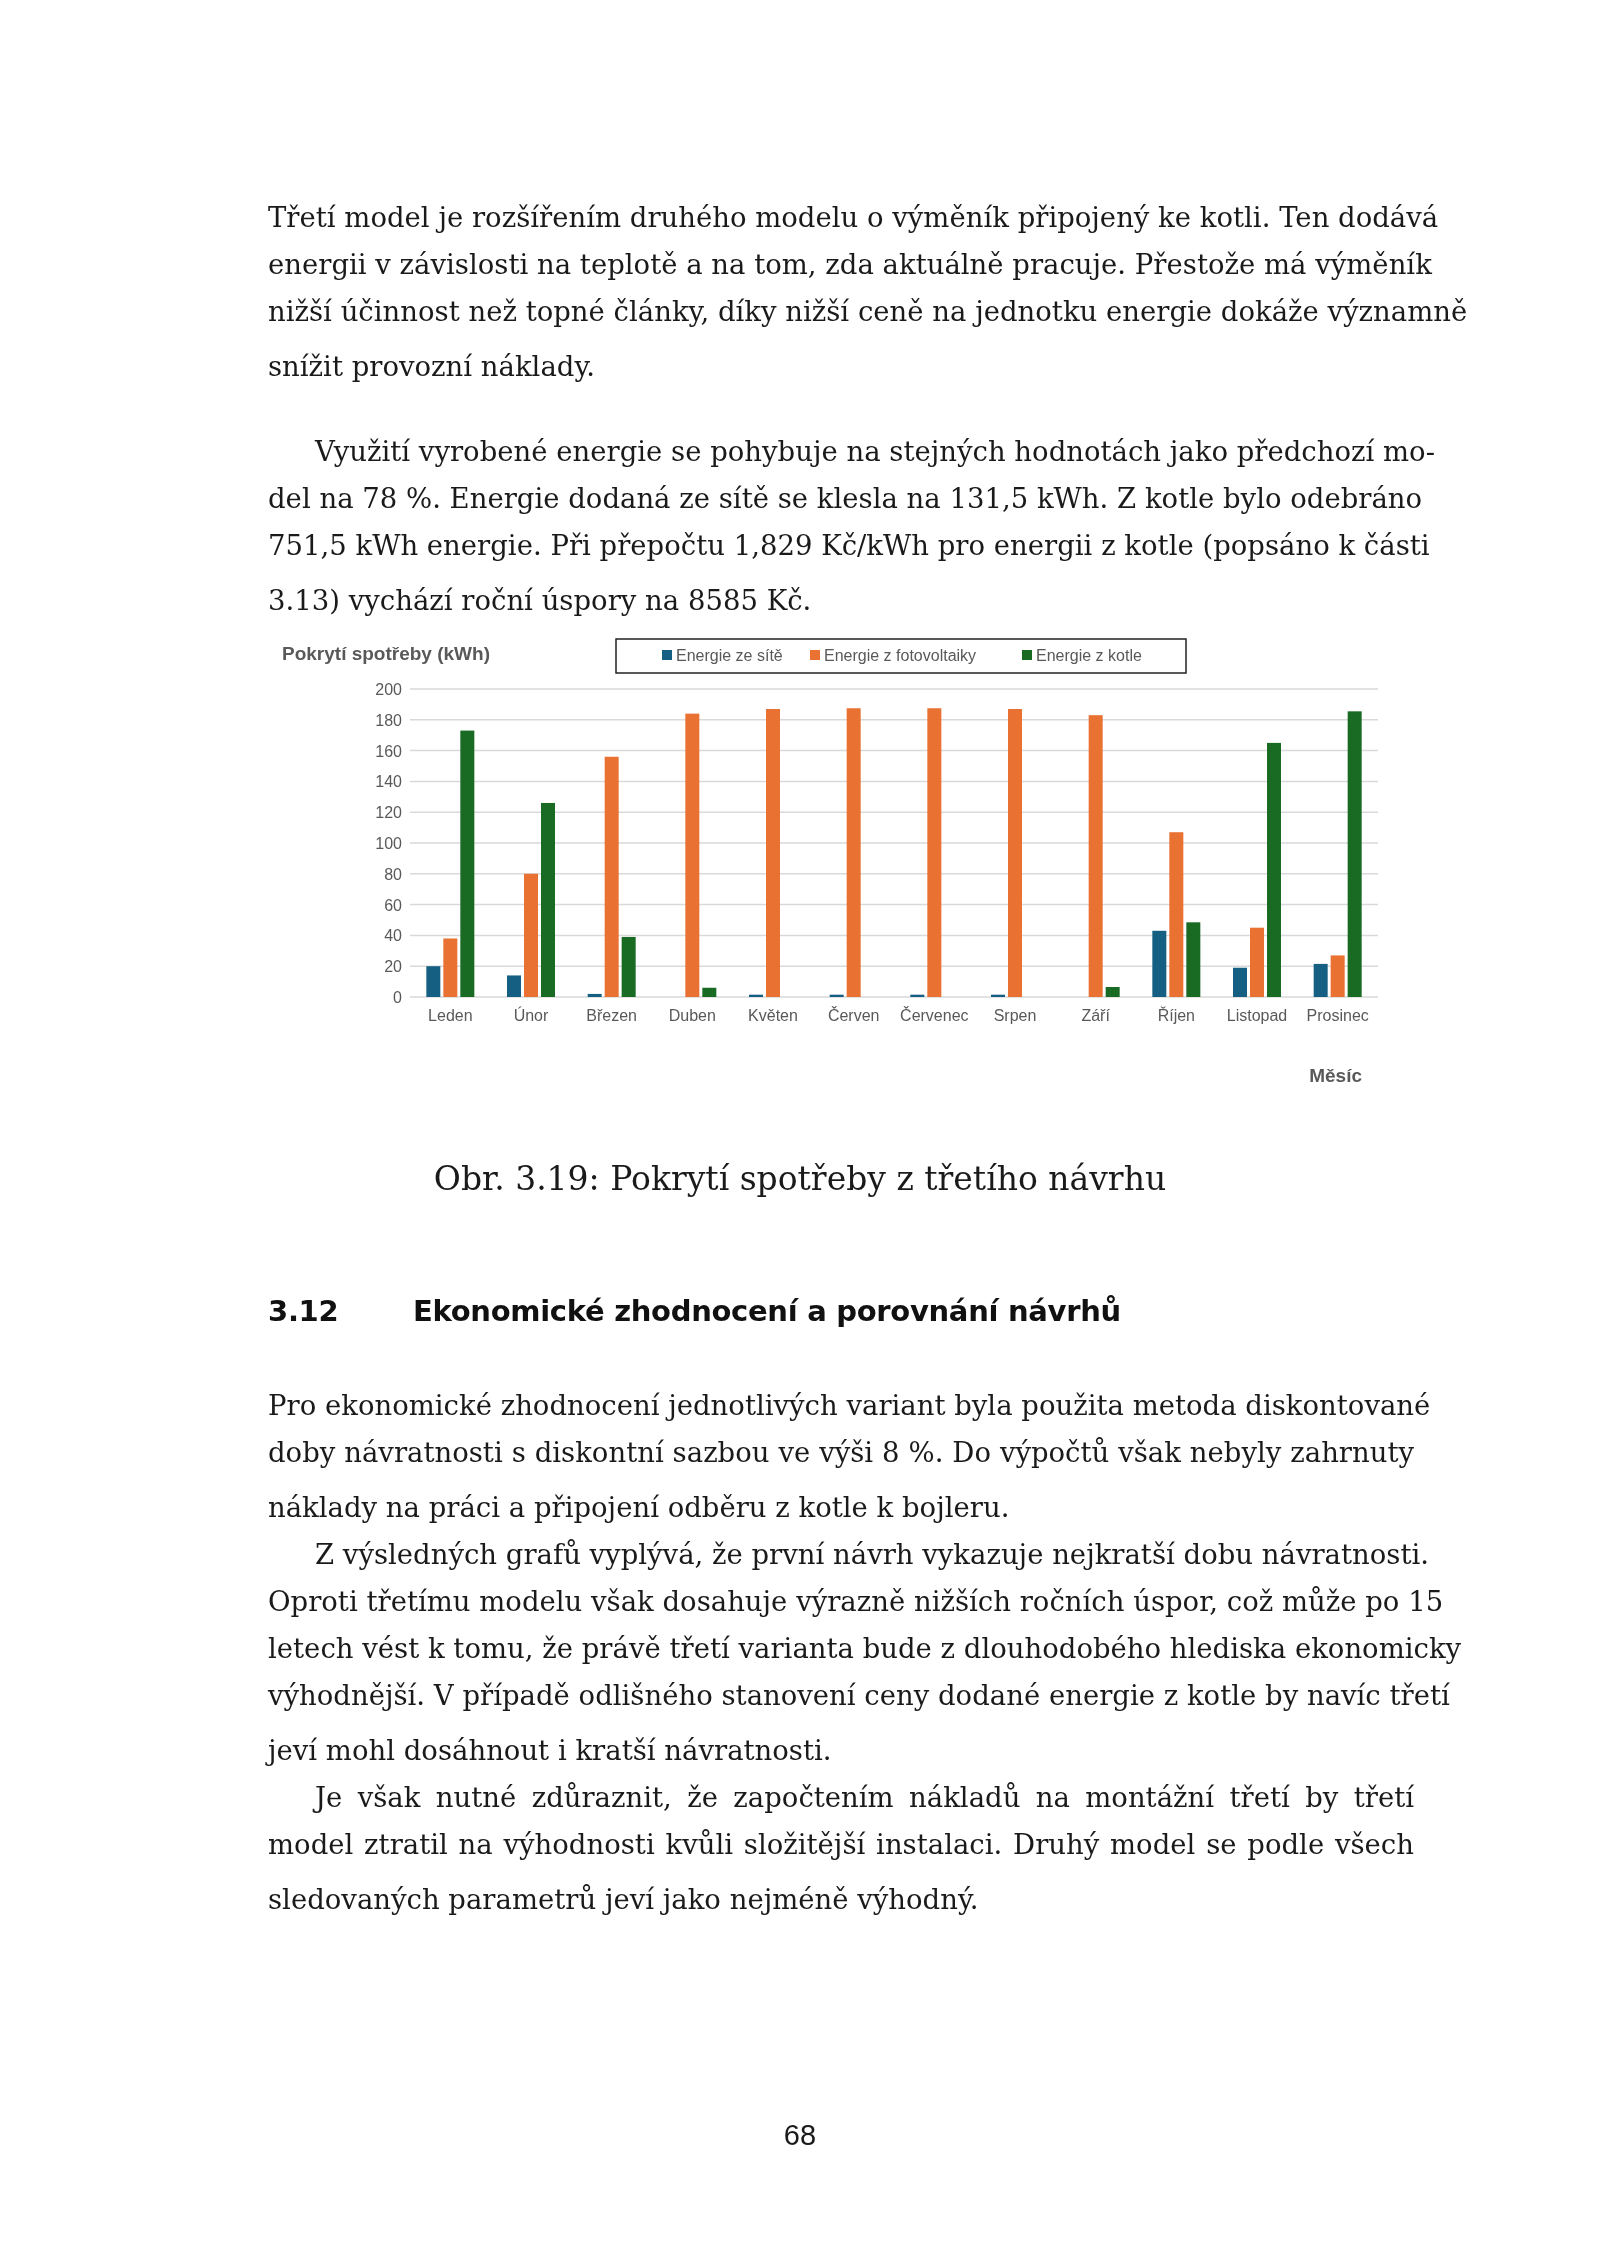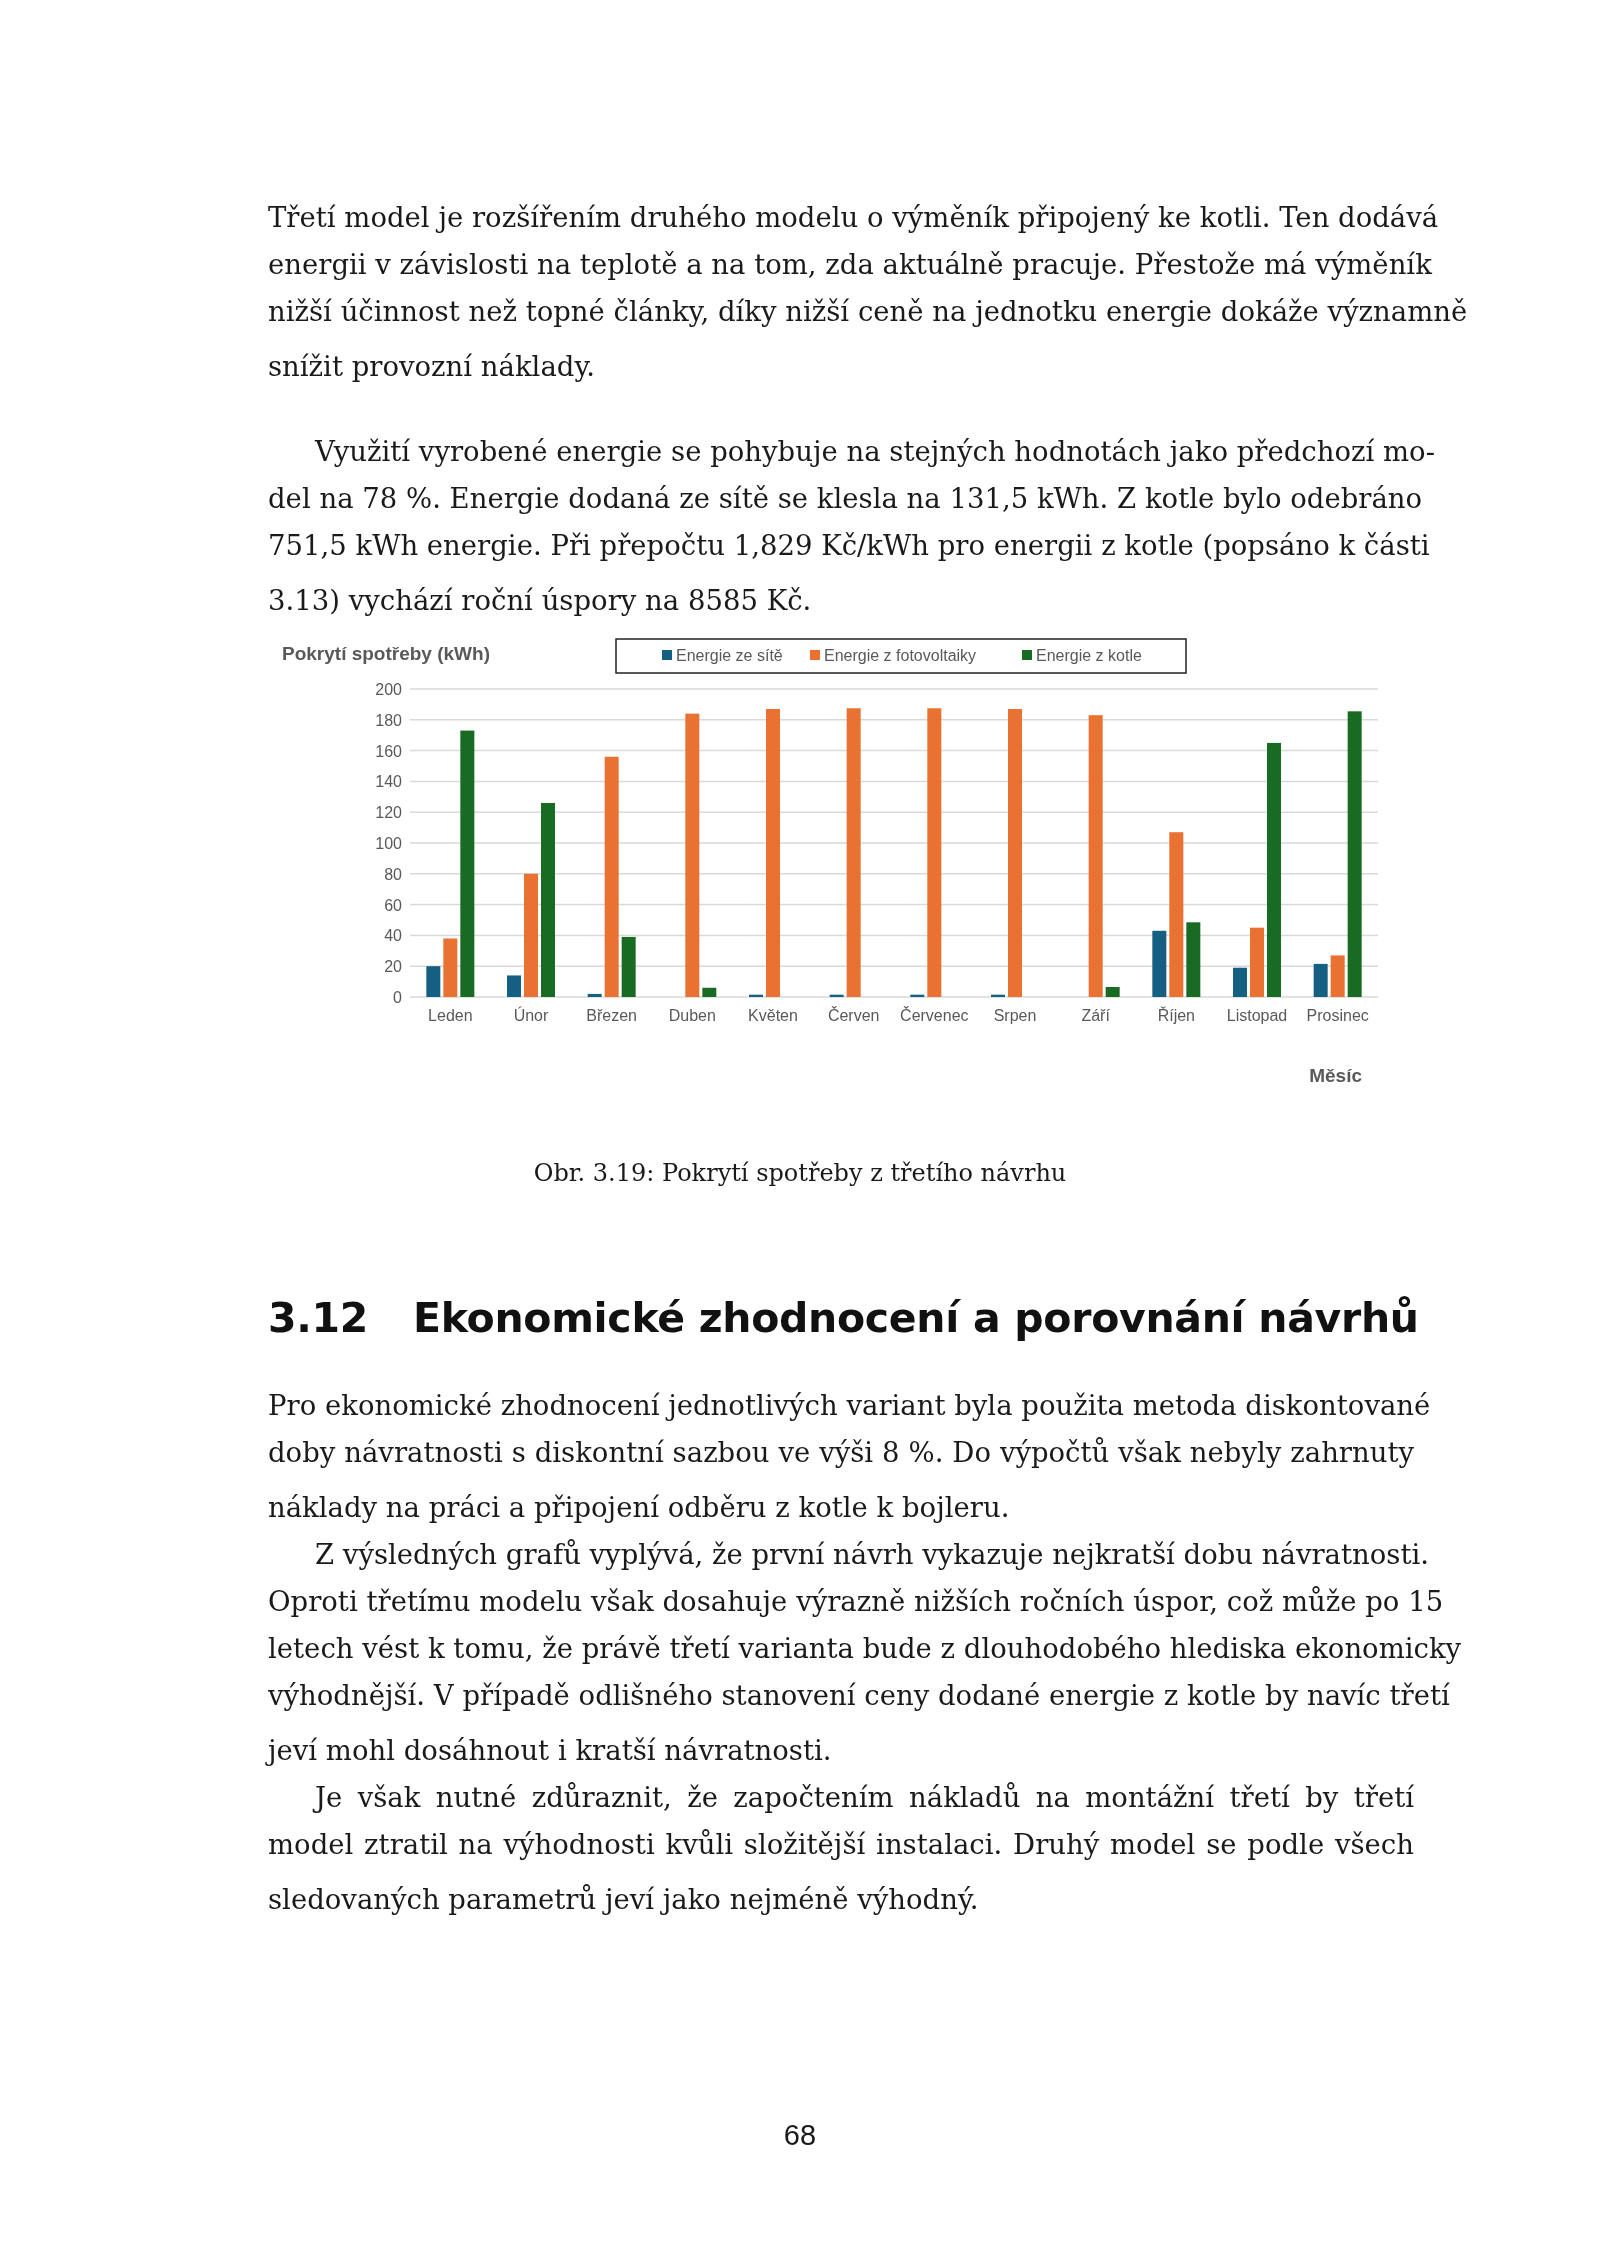--- a/index.html
+++ b/index.html
@@ -10,25 +10,25 @@
     font-family: "DejaVu Serif", serif; font-size: 27.5px; line-height: 47px;
     color: #1a1a1a; text-align: justify; text-align-last: left;
   }
   .text p { margin: 0; text-indent: 0; hyphens: manual; }
   .line { display: block; text-align: justify; text-align-last: justify; white-space: nowrap; }
   .line.last { text-align-last: left; margin-top: 8px; }
   #para-block-1 { top: 190px; }
   #para-block-2 { top: 1378px; }
   .caption {
     position: absolute; top: 1155px; left: 0; width: 1600px; text-align: center;
-    font-family: "DejaVu Serif", serif; font-size: 24px; color: #1a1a1a;
+    font-family: "DejaVu Serif", serif; font-size: 33px; color: #1a1a1a;
   }
   .section-heading {
     position: absolute; top: 1290px; left: 268px;
-    font-family: "DejaVu Sans", sans-serif; font-weight: bold; font-size: 41px; color: #111;
+    font-family: "DejaVu Sans", sans-serif; font-weight: bold; font-size: 29px; color: #111;
     white-space: nowrap; letter-spacing: -0.3px;
   }
   .section-heading .num { display: inline-block; width: 145px; }
   .page-number {
     position: absolute; top: 2115px; left: 0; width: 1600px; text-align: center;
     font-family: Liberation Sans, sans-serif; font-size: 29px; color: #1a1a1a;
   }
   #chart-svg { position: absolute; left: 270px; top: 630px; width: 1130px; height: 470px; overflow: visible; }
   .chart-text { font-family: "Liberation Sans", sans-serif; fill: #595959; }
 </style>

